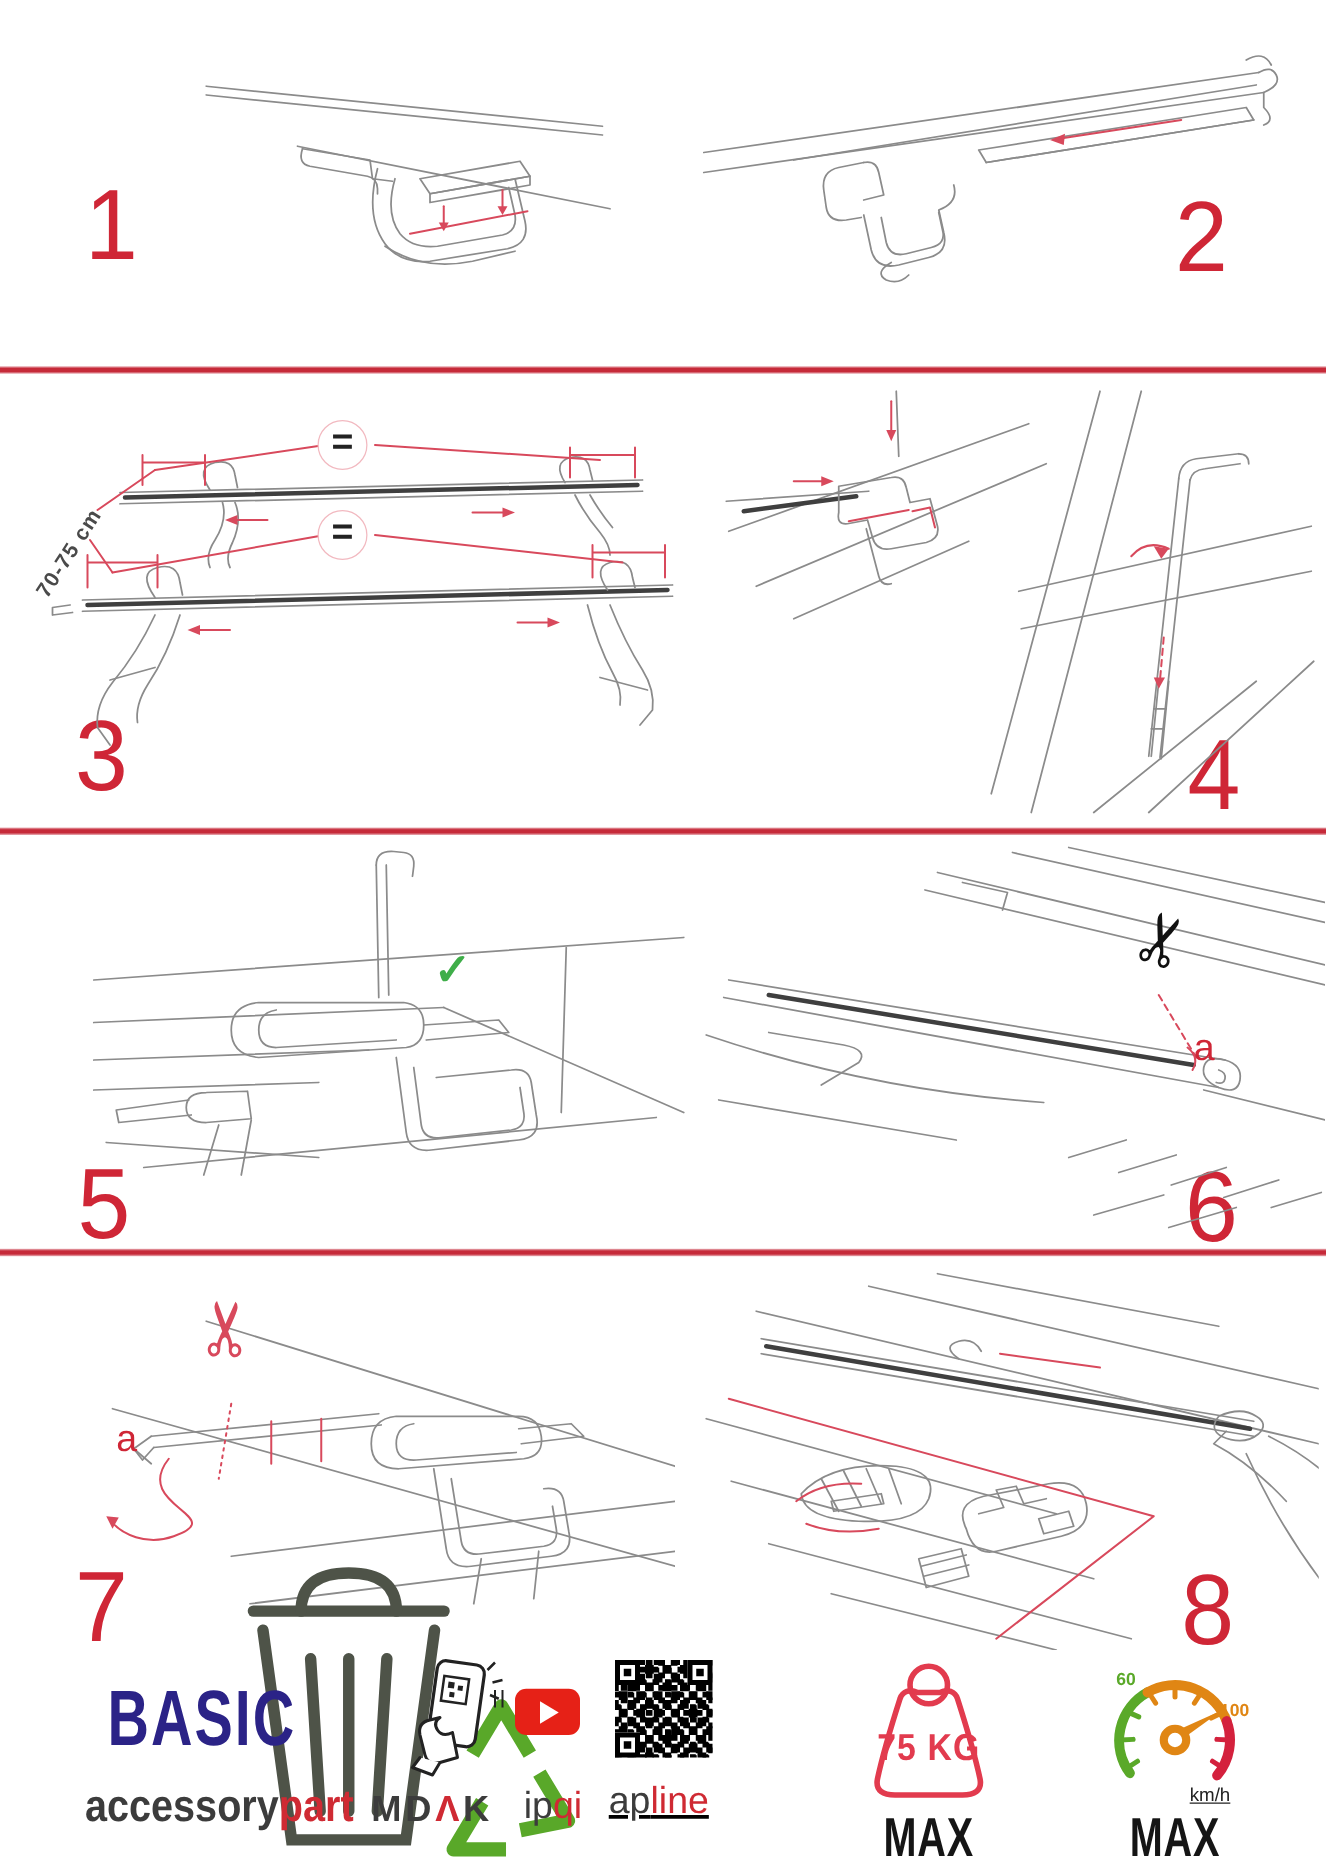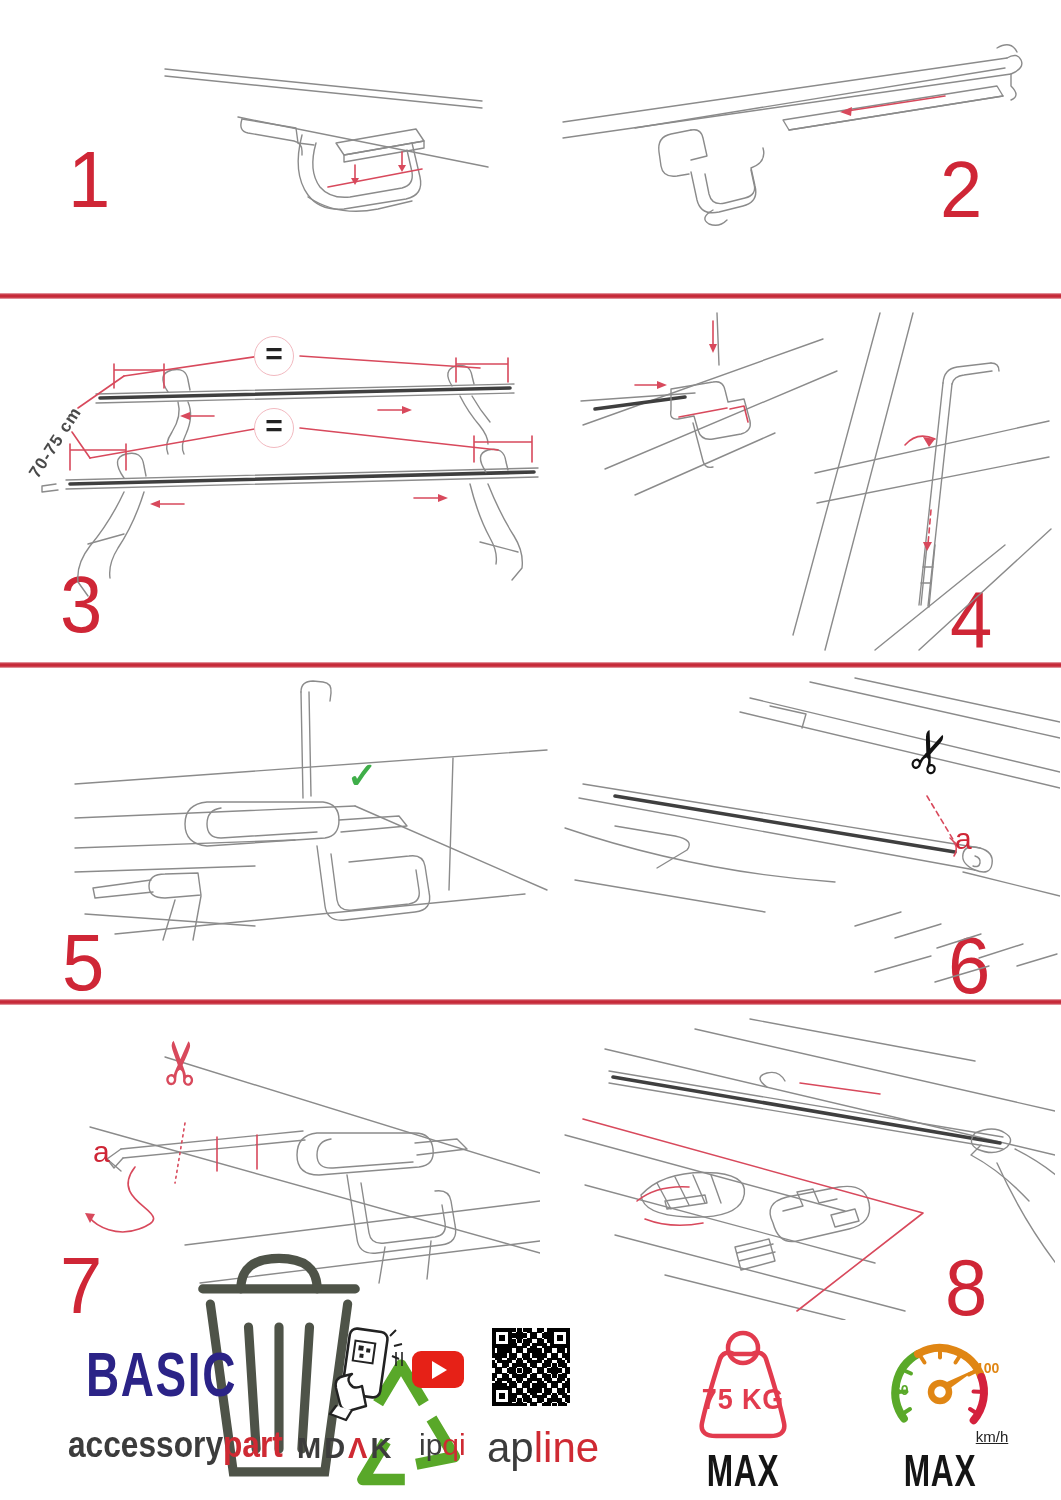--- a/index.html
+++ b/index.html
@@ -40,44 +40,44 @@
 
   
   .basic{position:absolute;left:86px;top:1338px;color:#2b2387;font-size:56px;font-weight:700;
     letter-spacing:2px;transform:scale(.82,1.12);transform-origin:left top;white-space:nowrap;}
   .brandline{position:absolute;white-space:nowrap;font-weight:700;}
   .brandline .g1{color:#3c3c3c;} .brandline .g2{color:#cf2a33;}
   .accessorypart{left:68px;top:1424px;font-size:36px;transform:scale(.88,1);transform-origin:left top;}
   .mdak{left:297px;top:1432px;font-size:29px;letter-spacing:3px;color:#46464e;}
   .mdak .g2{color:#cf2a33;}
   .ipqi{left:419px;top:1428px;font-size:30px;font-weight:400;}
-  .apline{left:487px;top:1424px;font-size:42px;font-weight:400;}
+  .apline{left:487px;top:1424px;font-size:30px;font-weight:400;text-decoration:underline;}
 
   .yt{position:absolute;left:412px;top:1351px;width:52px;height:37px;background:#e62117;border-radius:9px;
     display:flex;align-items:center;justify-content:center;}
   .yt .tri{width:0;height:0;border-left:15px solid #fff;border-top:9px solid transparent;border-bottom:9px solid transparent;margin-left:3px;}
 
   .qr{position:absolute;left:492px;top:1328px;width:78px;height:78px;
     background:
       conic-gradient(#000 25%,transparent 0 50%,#000 0 75%,transparent 0) 0 0/10px 10px,
       conic-gradient(#000 25%,transparent 0 50%,#000 0 75%,transparent 0) 3px 4px/14px 14px;
     background-color:#fff;}
   .qr .finder{position:absolute;width:20px;height:20px;border:4px solid #000;background:#fff;}
   .qr .finder::after{content:"";position:absolute;left:3px;top:3px;width:6px;height:6px;background:#000;}
   .qr .f1{left:0;top:0;} .qr .f2{right:0;top:0;} .qr .f3{left:0;bottom:0;}
 
   .weight-wrap{position:absolute;left:668px;top:1326px;width:150px;height:122px;}
   .weight-label{position:absolute;left:668px;top:1382px;width:150px;text-align:center;
     color:#e23b4e;font-size:30px;font-weight:700;transform:scaleX(.9);letter-spacing:1px;}
   .maxtext{position:absolute;font-size:44px;font-weight:700;color:#151515;
     transform:scaleX(.72);transform-origin:center top;text-align:center;letter-spacing:1px;}
   .speed-wrap{position:absolute;left:876px;top:1326px;width:128px;height:118px;}
-  .speed-60{position:absolute;left:893px;top:1335px;color:#5aa929;font-size:14px;font-weight:700;margin-top:47px;}
+  .speed-60{position:absolute;left:893px;top:1335px;color:#5aa929;font-size:14px;font-weight:700;}
   .speed-120{position:absolute;left:976px;top:1360px;color:#e08614;font-size:14px;font-weight:700;}
-  .kmh{position:absolute;left:928px;top:1428px;width:128px;text-align:center;color:#222;font-size:15px;text-decoration:underline;}
+  .kmh{position:absolute;left:904px;top:1428px;width:128px;text-align:center;color:#222;font-size:15px;text-decoration:underline;}
 </style>
 </head>
 <body>
 
 <div id="sheet">
 
   <span class="stepnum" style="left:68px;top:140px;">1</span>
 
   <div class="illus" style="left:150px;top:25px;width:340px;height:225px;">
     <svg viewBox="0 0 340 225">

